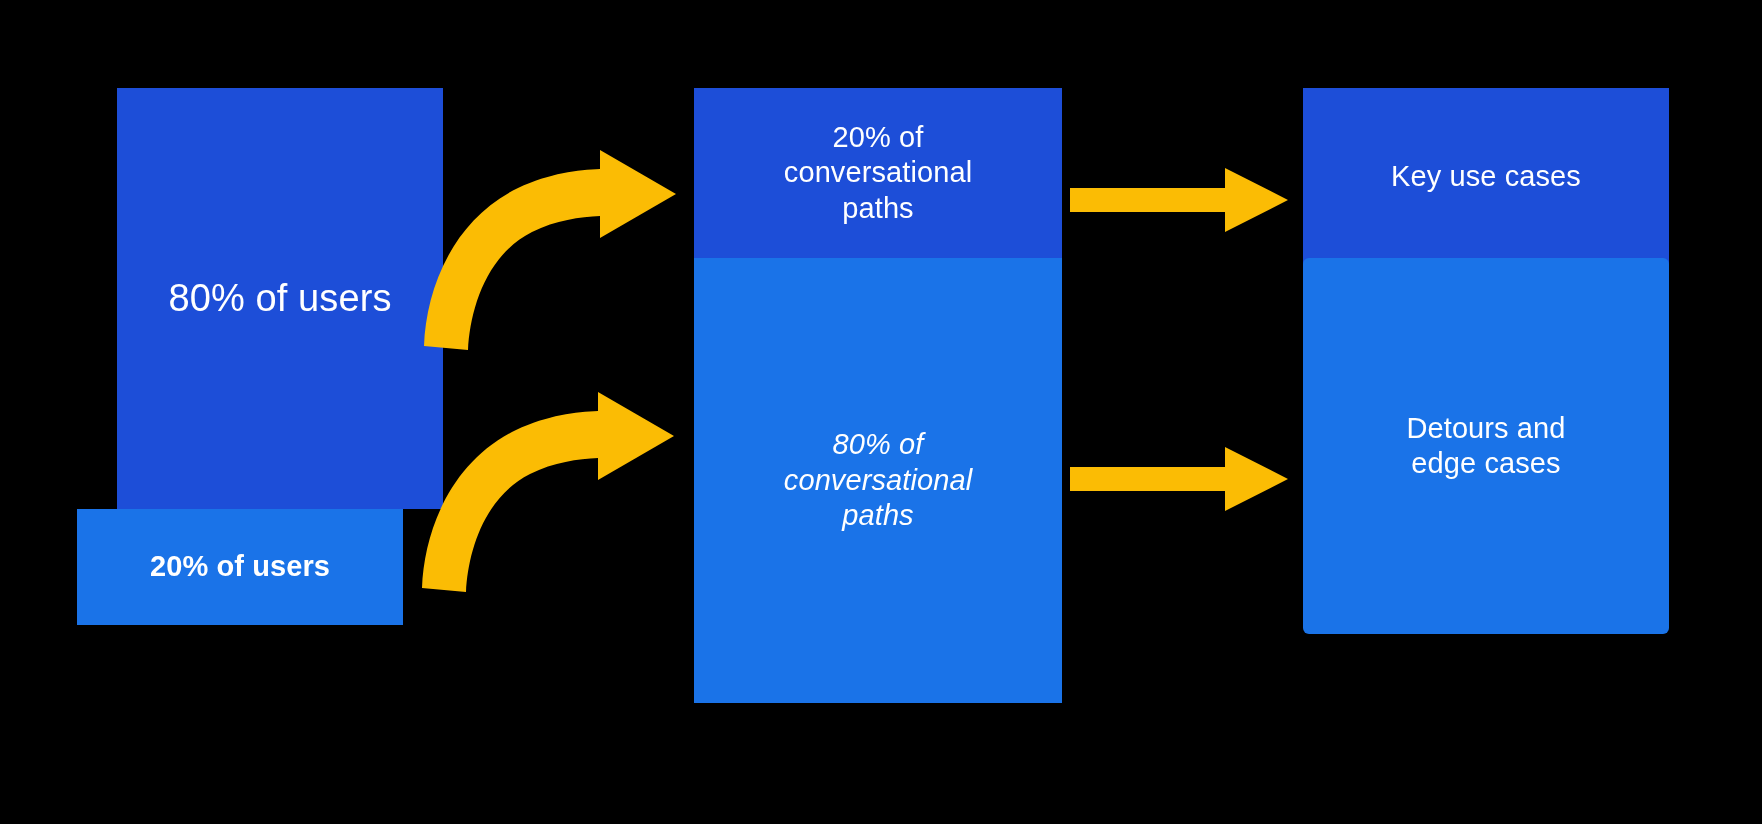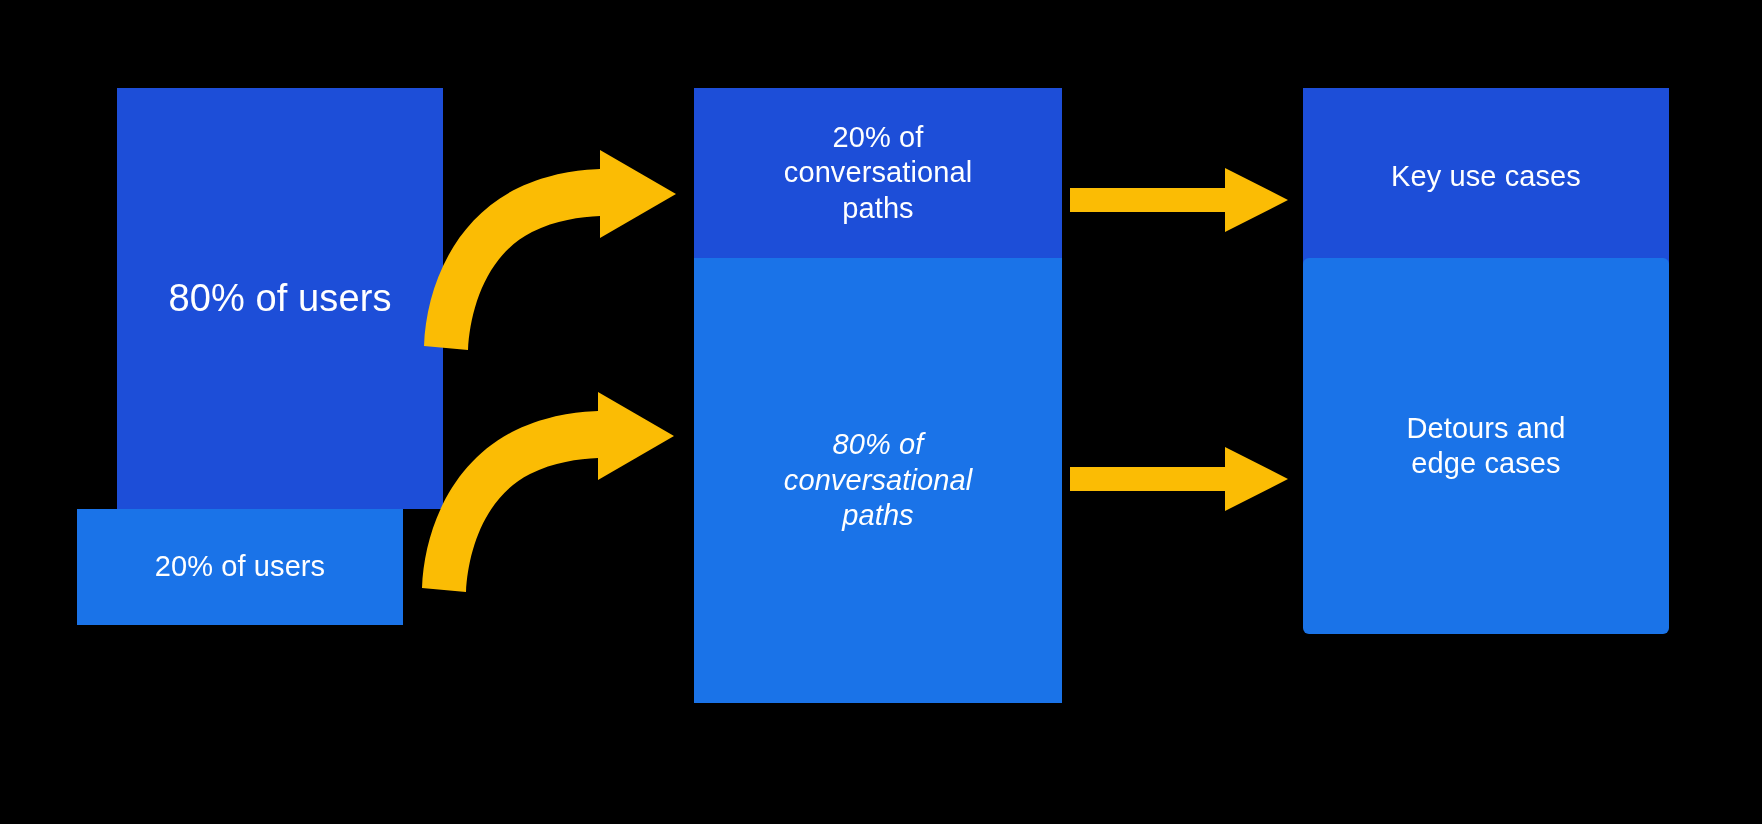--- a/index.html
+++ b/index.html
@@ -42,21 +42,21 @@
   .seg-blue  { background: #1a73e8; }
 
   .seg-label {
     display: block;
     white-space: pre-line;
   }
 
   
   #col1 { left: 77px; top: 88px; width: 326px; height: 537px; }
   #col1-seg-users80 { left: 0; top: 0; width: 326px; height: 421px; font-size: 38px; margin-left: 40px; }
-  #col1-seg-users20 { left: 0; top: 421px; width: 326px; height: 116px; font-size: 29px; }
+  #col1-seg-users20 { left: 0; top: 421px; width: 326px; height: 116px; font-size: 29px; font-weight: bold; }
 
   
   #col2 { left: 694px; top: 88px; width: 368px; height: 615px; }
   #col2-seg-paths20 { left: 0; top: 0; width: 368px; height: 170px; font-size: 29px; }
   #col2-seg-paths80 { left: 0; top: 170px; width: 368px; height: 445px; font-size: 29px; font-style: italic; }
 
   
   #col3 { left: 1303px; top: 88px; width: 366px; height: 546px; }
   #col3-seg-keyuse  { left: 0; top: 0;     width: 366px; height: 178px; font-size: 29px; }
   #col3-seg-detours { left: 0; top: 170px; width: 366px; height: 376px; font-size: 29px; border-radius: 6px; }

